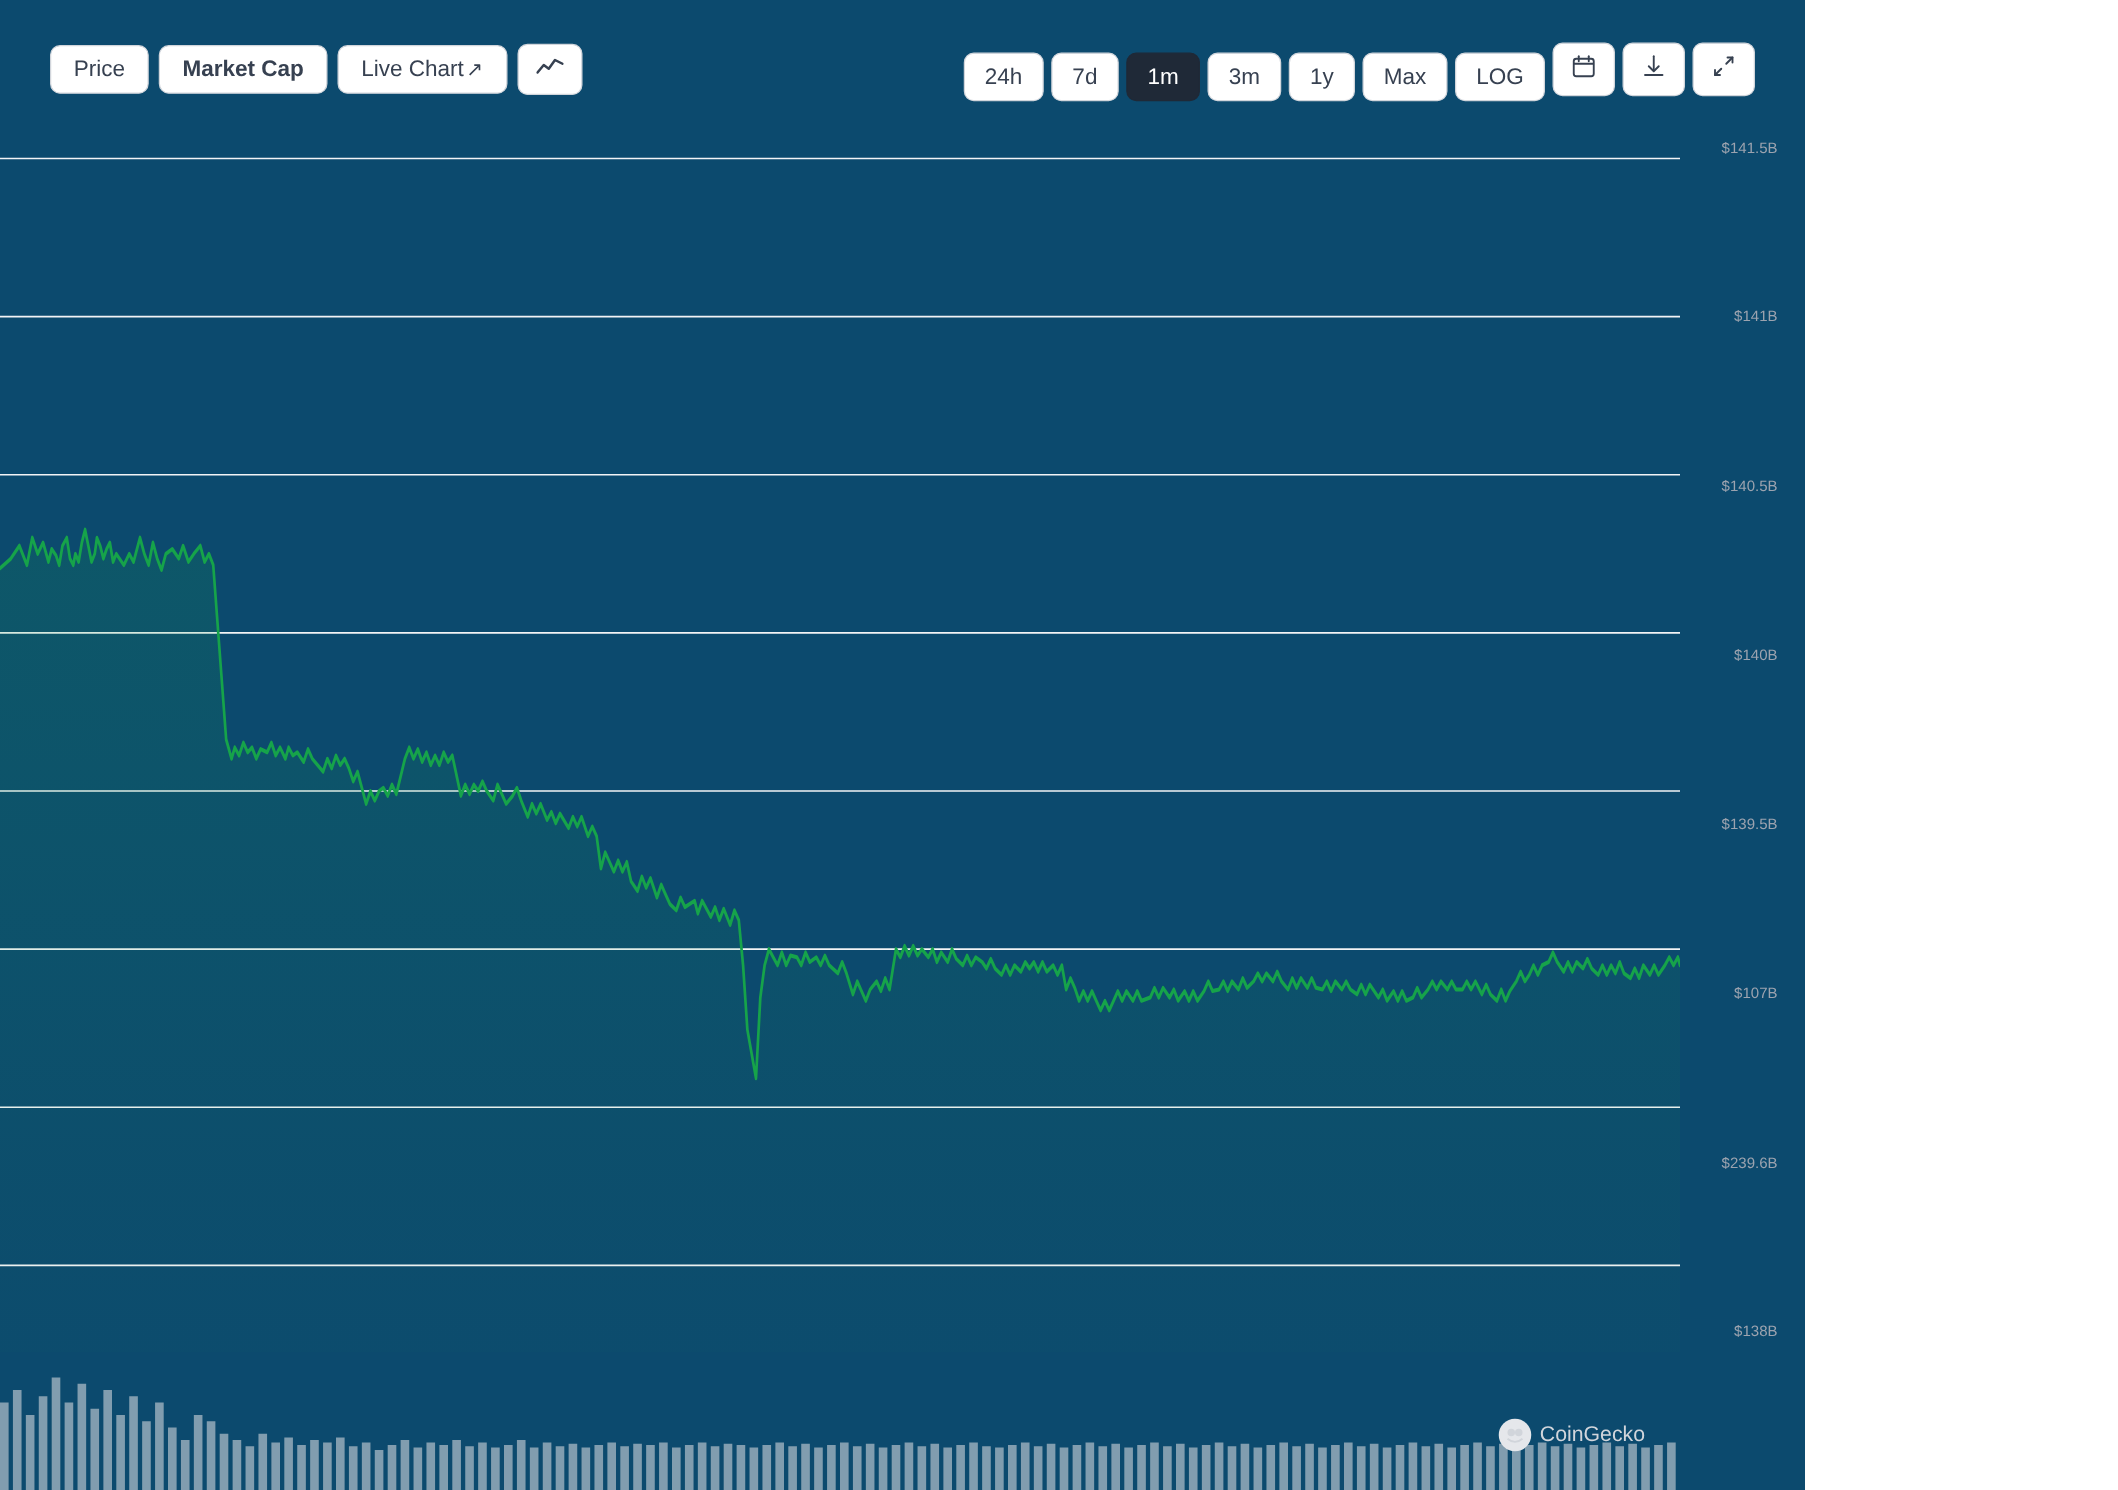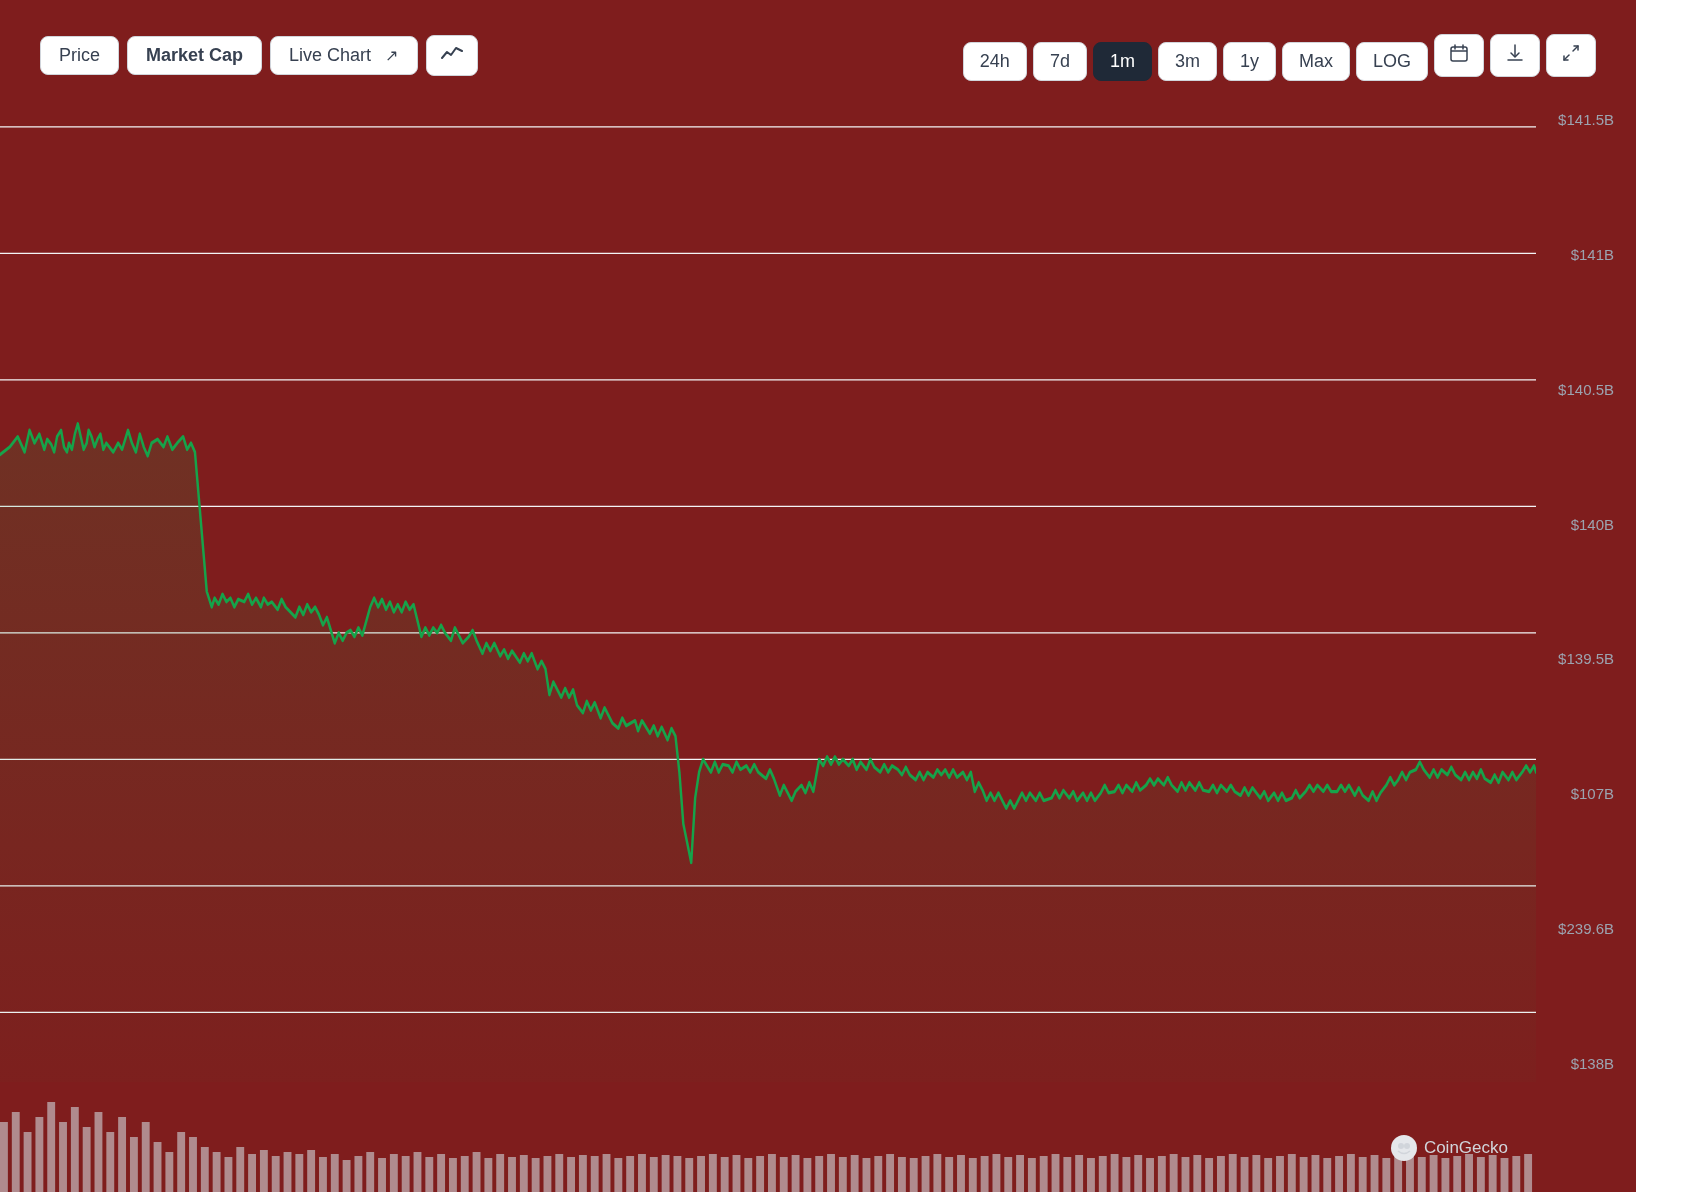--- a/index.html
+++ b/index.html
@@ -4,23 +4,23 @@
   <style>
     * { box-sizing: border-box; margin: 0; padding: 0; }
     body {
       font-family: -apple-system, BlinkMacSystemFont, 'Segoe UI', sans-serif;
       background: #fff;
       width: 1694px;
       height: 1192px;
       overflow: hidden;
     }
     .chart-container {
-      width: 1636px;
+      width: 1444px;
       height: 1192px;
-      background: #7f1d1d;
+      background: #0c4a6e;
       display: flex;
       flex-direction: column;
       padding: 20px 0 0 0;
     }
     .toolbar {
       display: flex;
       align-items: center;
       padding: 10px 40px 10px 40px;
       gap: 8px;
       border-bottom: none;
@@ -46,21 +46,21 @@
       color: #374151;
       font-weight: 400;
     }
     .tab-btn.active {
       font-weight: 700;
       background: #fff;
     }
     .tab-btn.live-chart {
       display: flex;
       align-items: center;
-      gap: 14px;
+      gap: 2px;
     }
     .icon-btn {
       padding: 8px 14px;
       border: 1.5px solid #d1d5db;
       border-radius: 8px;
       background: #fff;
       font-size: 18px;
       cursor: pointer;
       color: #374151;
       display: flex;
@@ -97,21 +97,21 @@
     }
     .y-axis {
       width: 100px;
       display: flex;
       flex-direction: column;
       justify-content: space-between;
       padding: 10px 10px 10px 0;
       text-align: right;
     }
     .y-label {
-      font-size: 15px;
+      font-size: 12px;
       color: #9ca3af;
       text-align: right;
       padding-right: 12px;
     }
     .chart-svg-wrapper {
       flex: 1;
       position: relative;
       overflow: hidden;
     }
     .volume-section {

